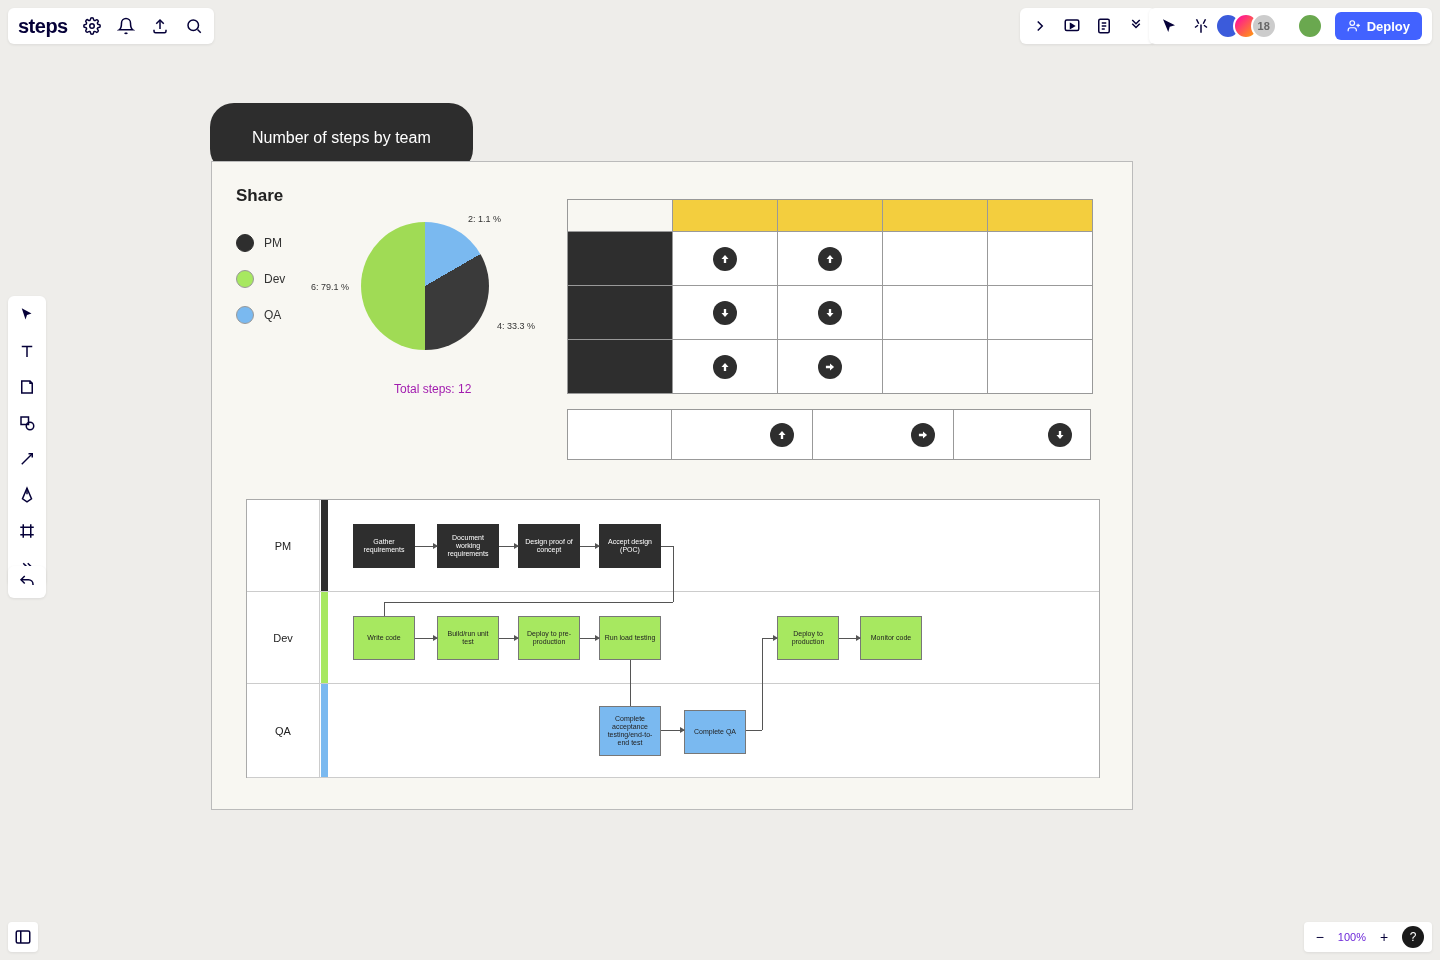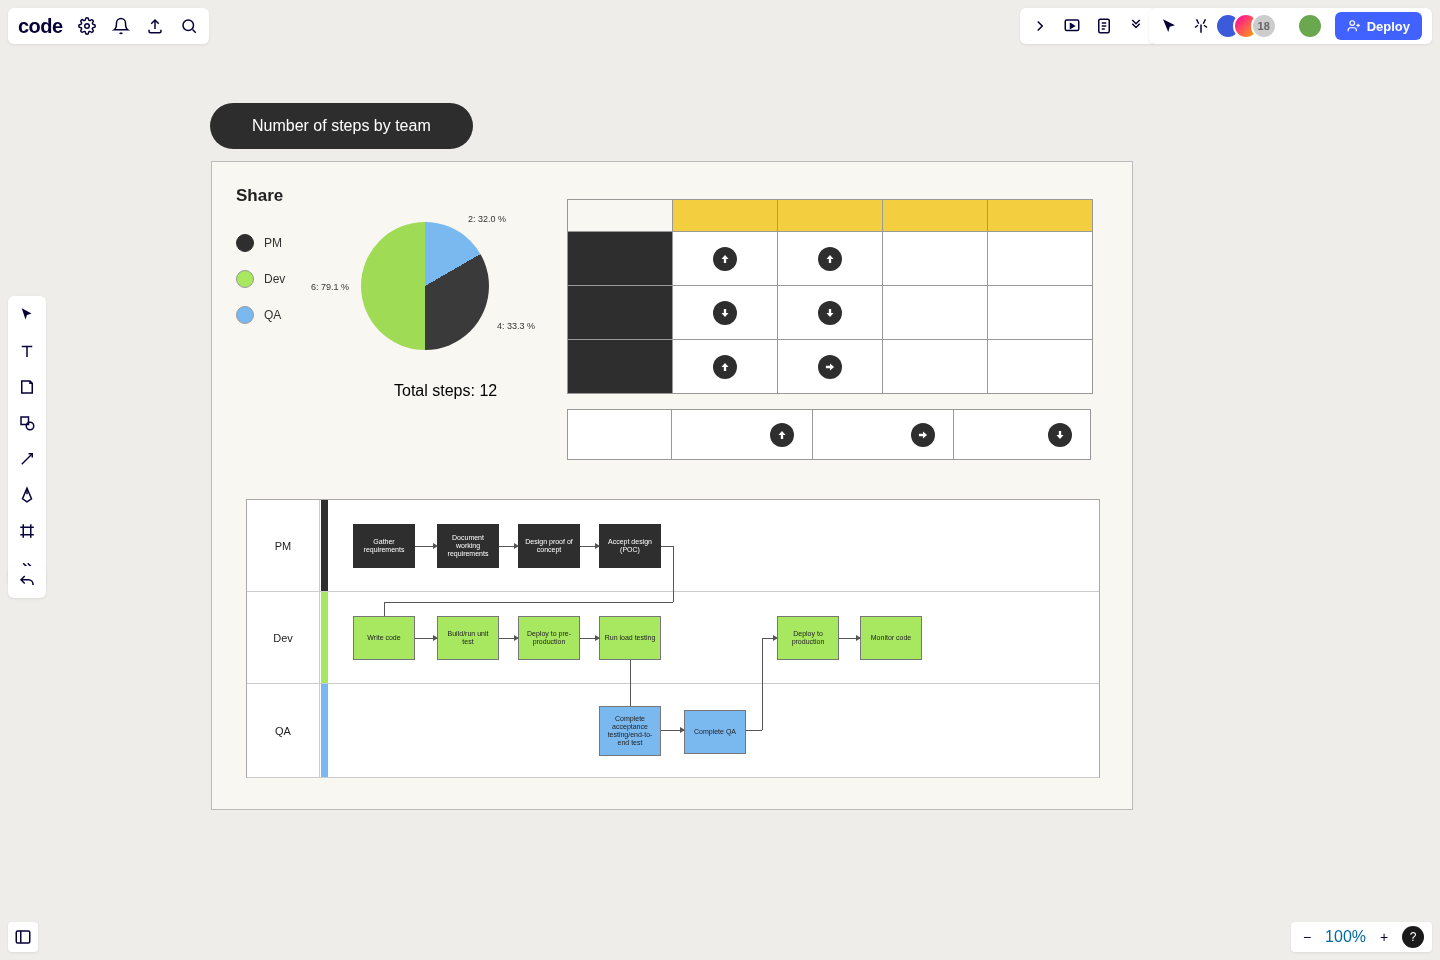--- a/index.html
+++ b/index.html
@@ -29,41 +29,41 @@
   .left-tools .tool { width: 22px; height: 22px; display:flex; align-items:center; justify-content:center; cursor:pointer; color:#050038; }
   .left-tools .tool svg { width: 18px; height: 18px; }
   .undo-box { position:absolute; left:8px; top:566px; width:38px; height:32px; background:#fff; border-radius:6px; box-shadow:0 1px 3px rgba(0,0,0,0.08); display:flex; align-items:center; justify-content:center; cursor:pointer; color:#050038; }
 
   
   .bottom-left-panel { position:absolute; left:8px; bottom:8px; width:30px; height:30px; background:#fff; border-radius:4px; box-shadow:0 1px 3px rgba(0,0,0,0.08); display:flex; align-items:center; justify-content:center; cursor:pointer; color:#050038; }
 
   
   .zoom-bar { position:absolute; right:8px; bottom:8px; height:30px; background:#fff; border-radius:4px; box-shadow:0 1px 3px rgba(0,0,0,0.08); display:flex; align-items:center; padding:0 8px; gap:10px; }
   .zoom-bar .zb { font-size:14px; cursor:pointer; color:#050038; width:16px; text-align:center; }
-  .zoom-bar .zlabel { font-size:16px; color:#0369a1; }
+  .zoom-bar .zlabel { font-size:11px; color:#6d28d9; }
   .help-circle { width:22px; height:22px; border-radius:50%; background:#1a1a1a; color:#fff; display:flex; align-items:center; justify-content:center; font-size:12px; cursor:pointer; }
 
   
-  .frame-title { position:absolute; left:210px; top:103px; background:#2d2d2d; color:#fff; border-radius:24px; padding: 14px 42px; font-size:16px; }
+  .frame-title { position:absolute; left:210px; top:103px; background:#2d2d2d; color:#fff; border-radius:24px; padding: 26px 42px; font-size:16px; }
   .frame { position:absolute; left:211px; top:161px; width:922px; height:649px; background:#f8f7f2; border:1px solid #bbb; }
   
   
   .legend-title { position:absolute; left:236px; top:186px; font-size:17px; font-weight:600; color:#222; }
   .legend-list { position:absolute; left:236px; top:234px; display:flex; flex-direction:column; gap:18px; }
   .leg-item { display:flex; align-items:center; gap:10px; font-size:12px; color:#333; }
   .leg-dot { width:18px; height:18px; border-radius:50%; border:1px solid #999; }
   .leg-dot.pm { background:#2e2e2e; border-color:#2e2e2e; }
   .leg-dot.dev { background:#a7e860; }
   .leg-dot.qa { background:#7ab9f0; }
 
   .pie-wrap { position:absolute; left:361px; top:222px; width:128px; height:128px; border-radius:50%;
     background: conic-gradient(#7ab9f0 0deg 60deg, #3a3a3a 60deg 180deg, #a0db55 180deg 360deg);
   }
   .pie-label { position:absolute; font-size:9px; color:#333; white-space:nowrap; }
-  .pie-total { position:absolute; left:394px; top:382px; font-size:16px; color:#000000; }
+  .pie-total { position:absolute; left:394px; top:382px; font-size:12px; color:#a21caf; }
 
   
   .t1 { position:absolute; left:567px; top:199px; border-collapse:collapse; }
   .t1 td { border:1px solid #999; width:105px; height:54px; background:#fff; text-align:center; vertical-align:middle; }
   .t1 tr:first-child td { height:32px; background:#f3ce3e; }
   .t1 tr:first-child td:first-child { background:#f8f7f2; }
   .t1 tr td:first-child { background:#2e2e2e; }
   .circ-arrow { display:inline-flex; width:24px; height:24px; border-radius:50%; background:#2e2e2e; color:#fff; align-items:center; justify-content:center; }
   .circ-arrow svg { width:14px; height:14px; fill:#fff; }
 
@@ -88,21 +88,21 @@
 
   .conn { position:absolute; background:none; }
   .conn.h { height:1px; border-top:1px solid #555; }
   .conn.v { width:1px; border-left:1px solid #555; }
   .arr-r { position:absolute; width:0; height:0; border-top:3px solid transparent; border-bottom:3px solid transparent; border-left:5px solid #555; }
 </style>
 </head>
 <body>
 
 <div class="top-left">
-  <span class="logo">code</span>
+  <span class="logo">steps</span>
   <span class="icon-btn">
     <svg viewBox="0 0 24 24" fill="none" stroke="currentColor" stroke-width="2">
         <circle cx="12" cy="12" r="3"></circle>
         <path d="M19.4 15a1.7 1.7 0 0 0 .34 1.87l.06.06a2 2 0 1 1-2.83 2.83l-.06-.06a1.7 1.7 0 0 0-1.87-.34 1.7 1.7 0 0 0-1 1.56V21a2 2 0 1 1-4 0v-.09a1.7 1.7 0 0 0-1-1.56 1.7 1.7 0 0 0-1.87.34l-.06.06a2 2 0 1 1-2.83-2.83l.06-.06a1.7 1.7 0 0 0 .34-1.87 1.7 1.7 0 0 0-1.56-1H3a2 2 0 1 1 0-4h.09a1.7 1.7 0 0 0 1.56-1 1.7 1.7 0 0 0-.34-1.87l-.06-.06a2 2 0 1 1 2.83-2.83l.06.06a1.7 1.7 0 0 0 1.87.34H9a1.7 1.7 0 0 0 1-1.56V3a2 2 0 1 1 4 0v.09a1.7 1.7 0 0 0 1 1.56 1.7 1.7 0 0 0 1.87-.34l.06-.06a2 2 0 1 1 2.83 2.83l-.06.06a1.7 1.7 0 0 0-.34 1.87V9a1.7 1.7 0 0 0 1.56 1H21a2 2 0 1 1 0 4h-.09a1.7 1.7 0 0 0-1.56 1z"></path>
       </svg>
   </span>
   <span class="icon-btn">
     <svg viewBox="0 0 24 24" fill="none" stroke="currentColor" stroke-width="2">
         <path d="M18 8a6 6 0 10-12 0c0 7-3 9-3 9h18s-3-2-3-9"></path>
         <path d="M13.7 21a2 2 0 01-3.4 0"></path>
@@ -256,21 +256,21 @@
       <span class="leg-dot dev"></span>
       <span>Dev</span>
     </div>
   <div class="leg-item">
       <span class="leg-dot qa"></span>
       <span>QA</span>
     </div>
 </div>
 
 <div class="pie-wrap"></div>
-<div class="pie-label" style="left:468px; top:214px;">2: 32.0 %</div>
+<div class="pie-label" style="left:468px; top:214px;">2: 1.1 %</div>
 <div class="pie-label" style="left:497px; top:321px;">4: 33.3 %</div>
 <div class="pie-label" style="left:311px; top:282px;">6: 79.1 %</div>
 <div class="pie-total">Total steps: 12</div>
 
 <table class="t1">
   <tbody>
       <tr>
         <td></td>
         <td></td>
         <td></td>

